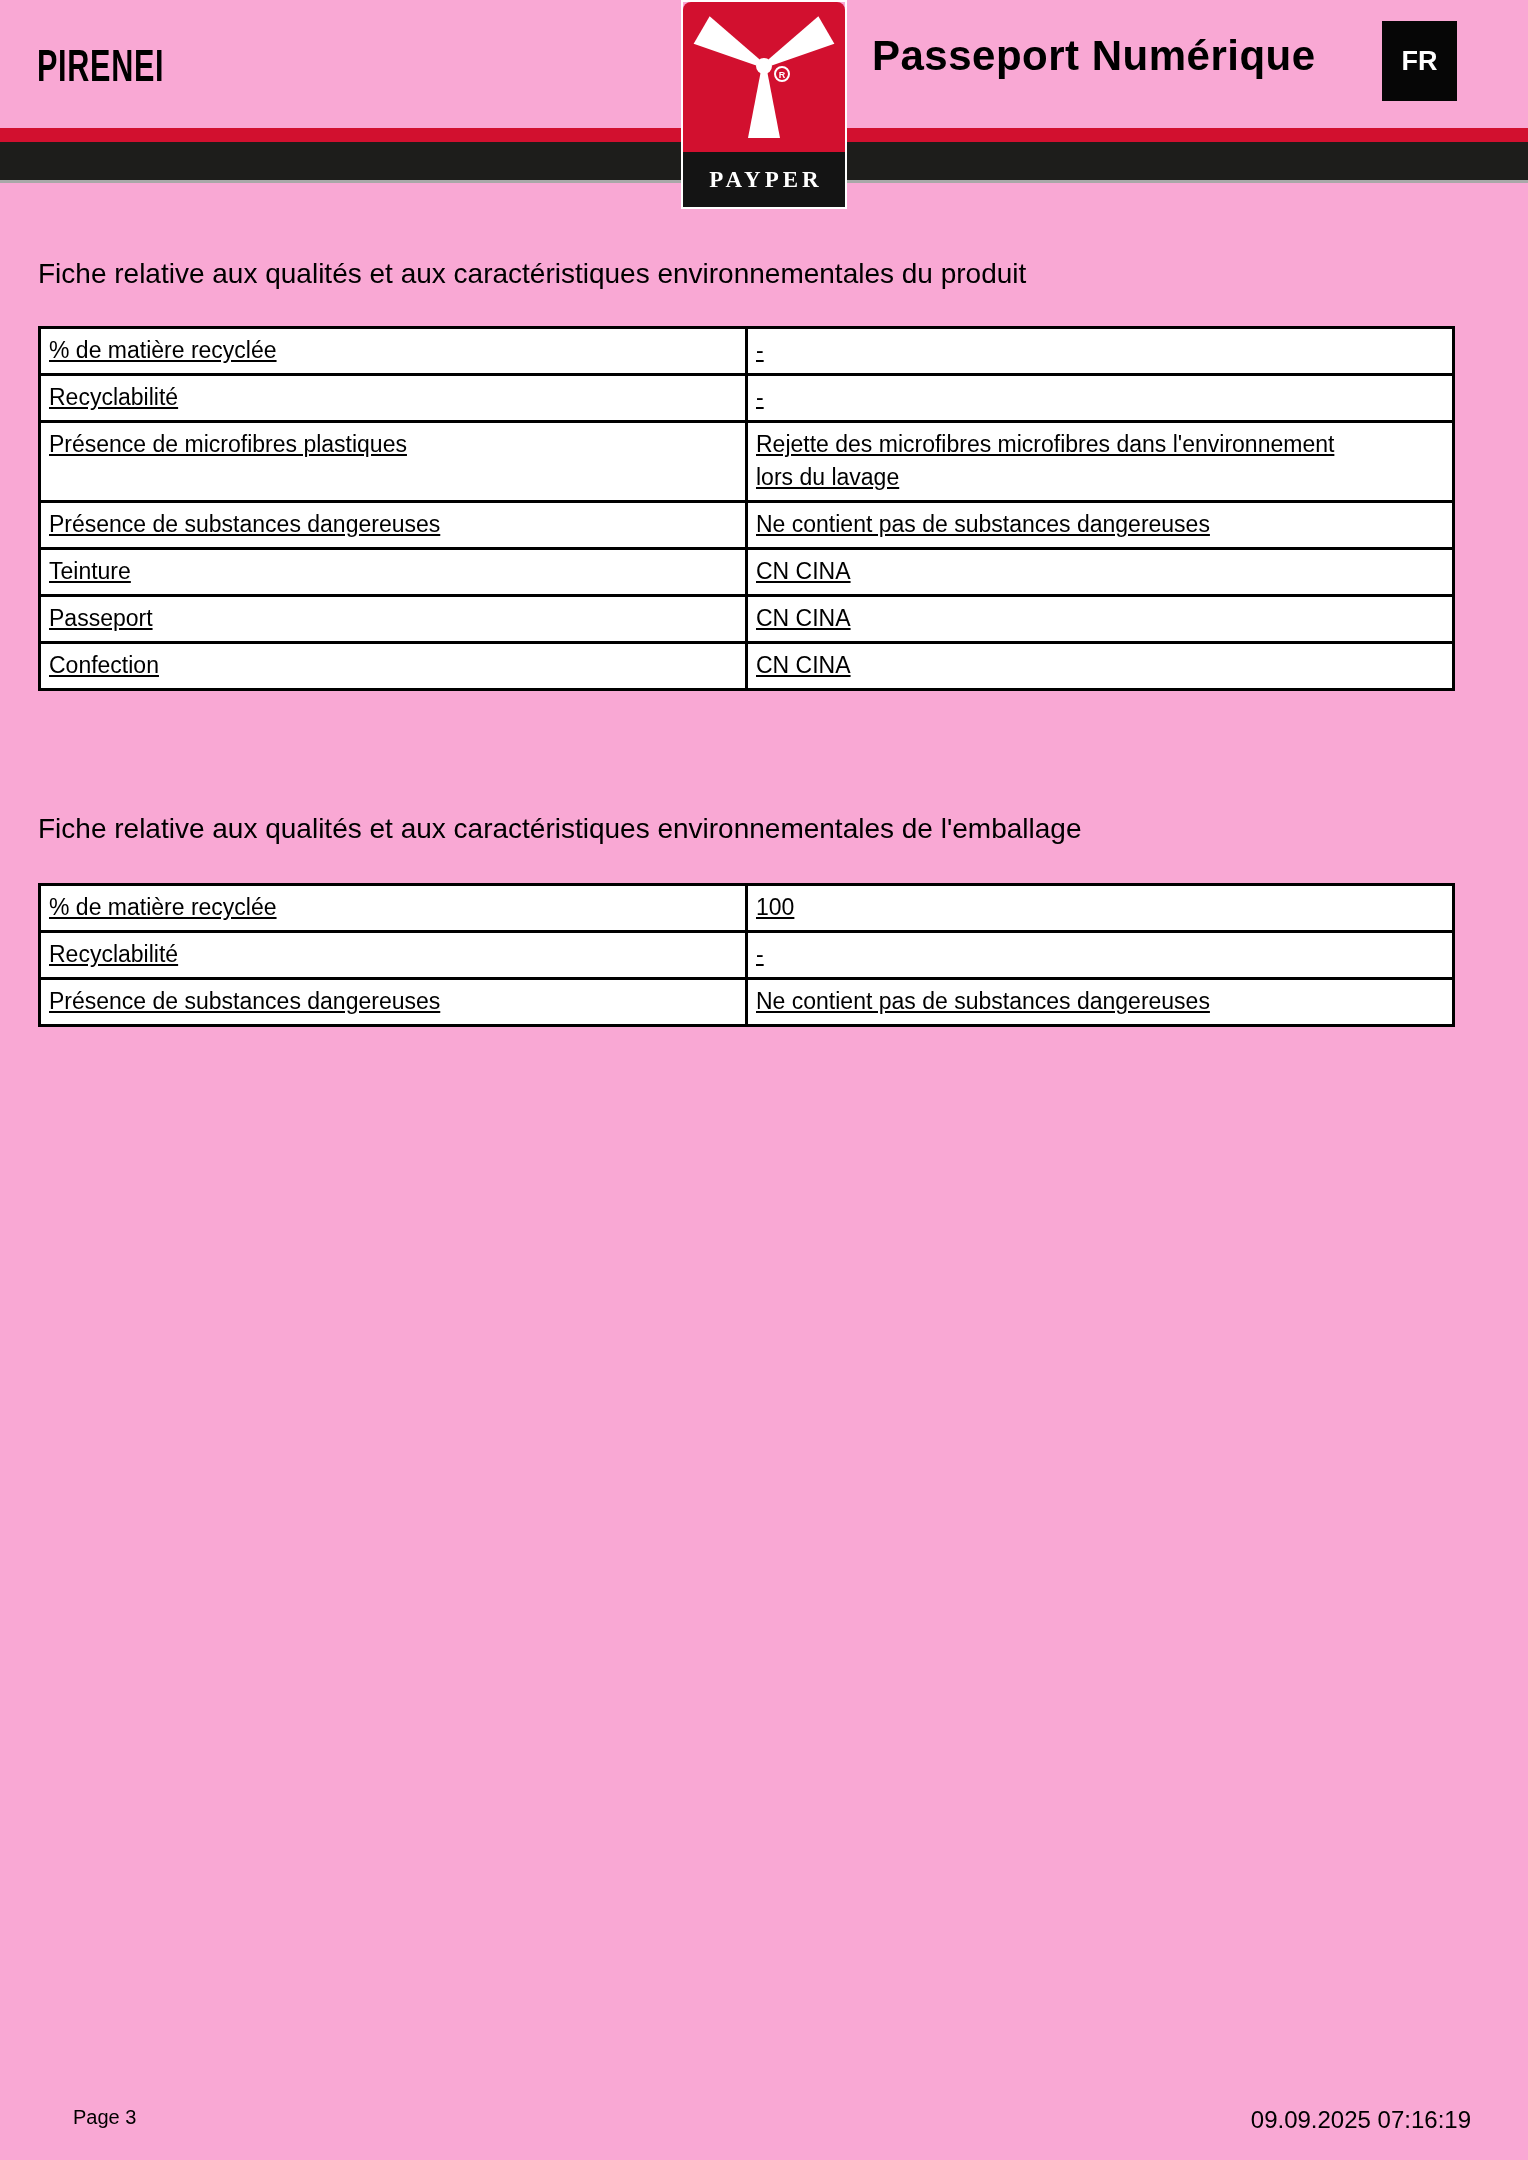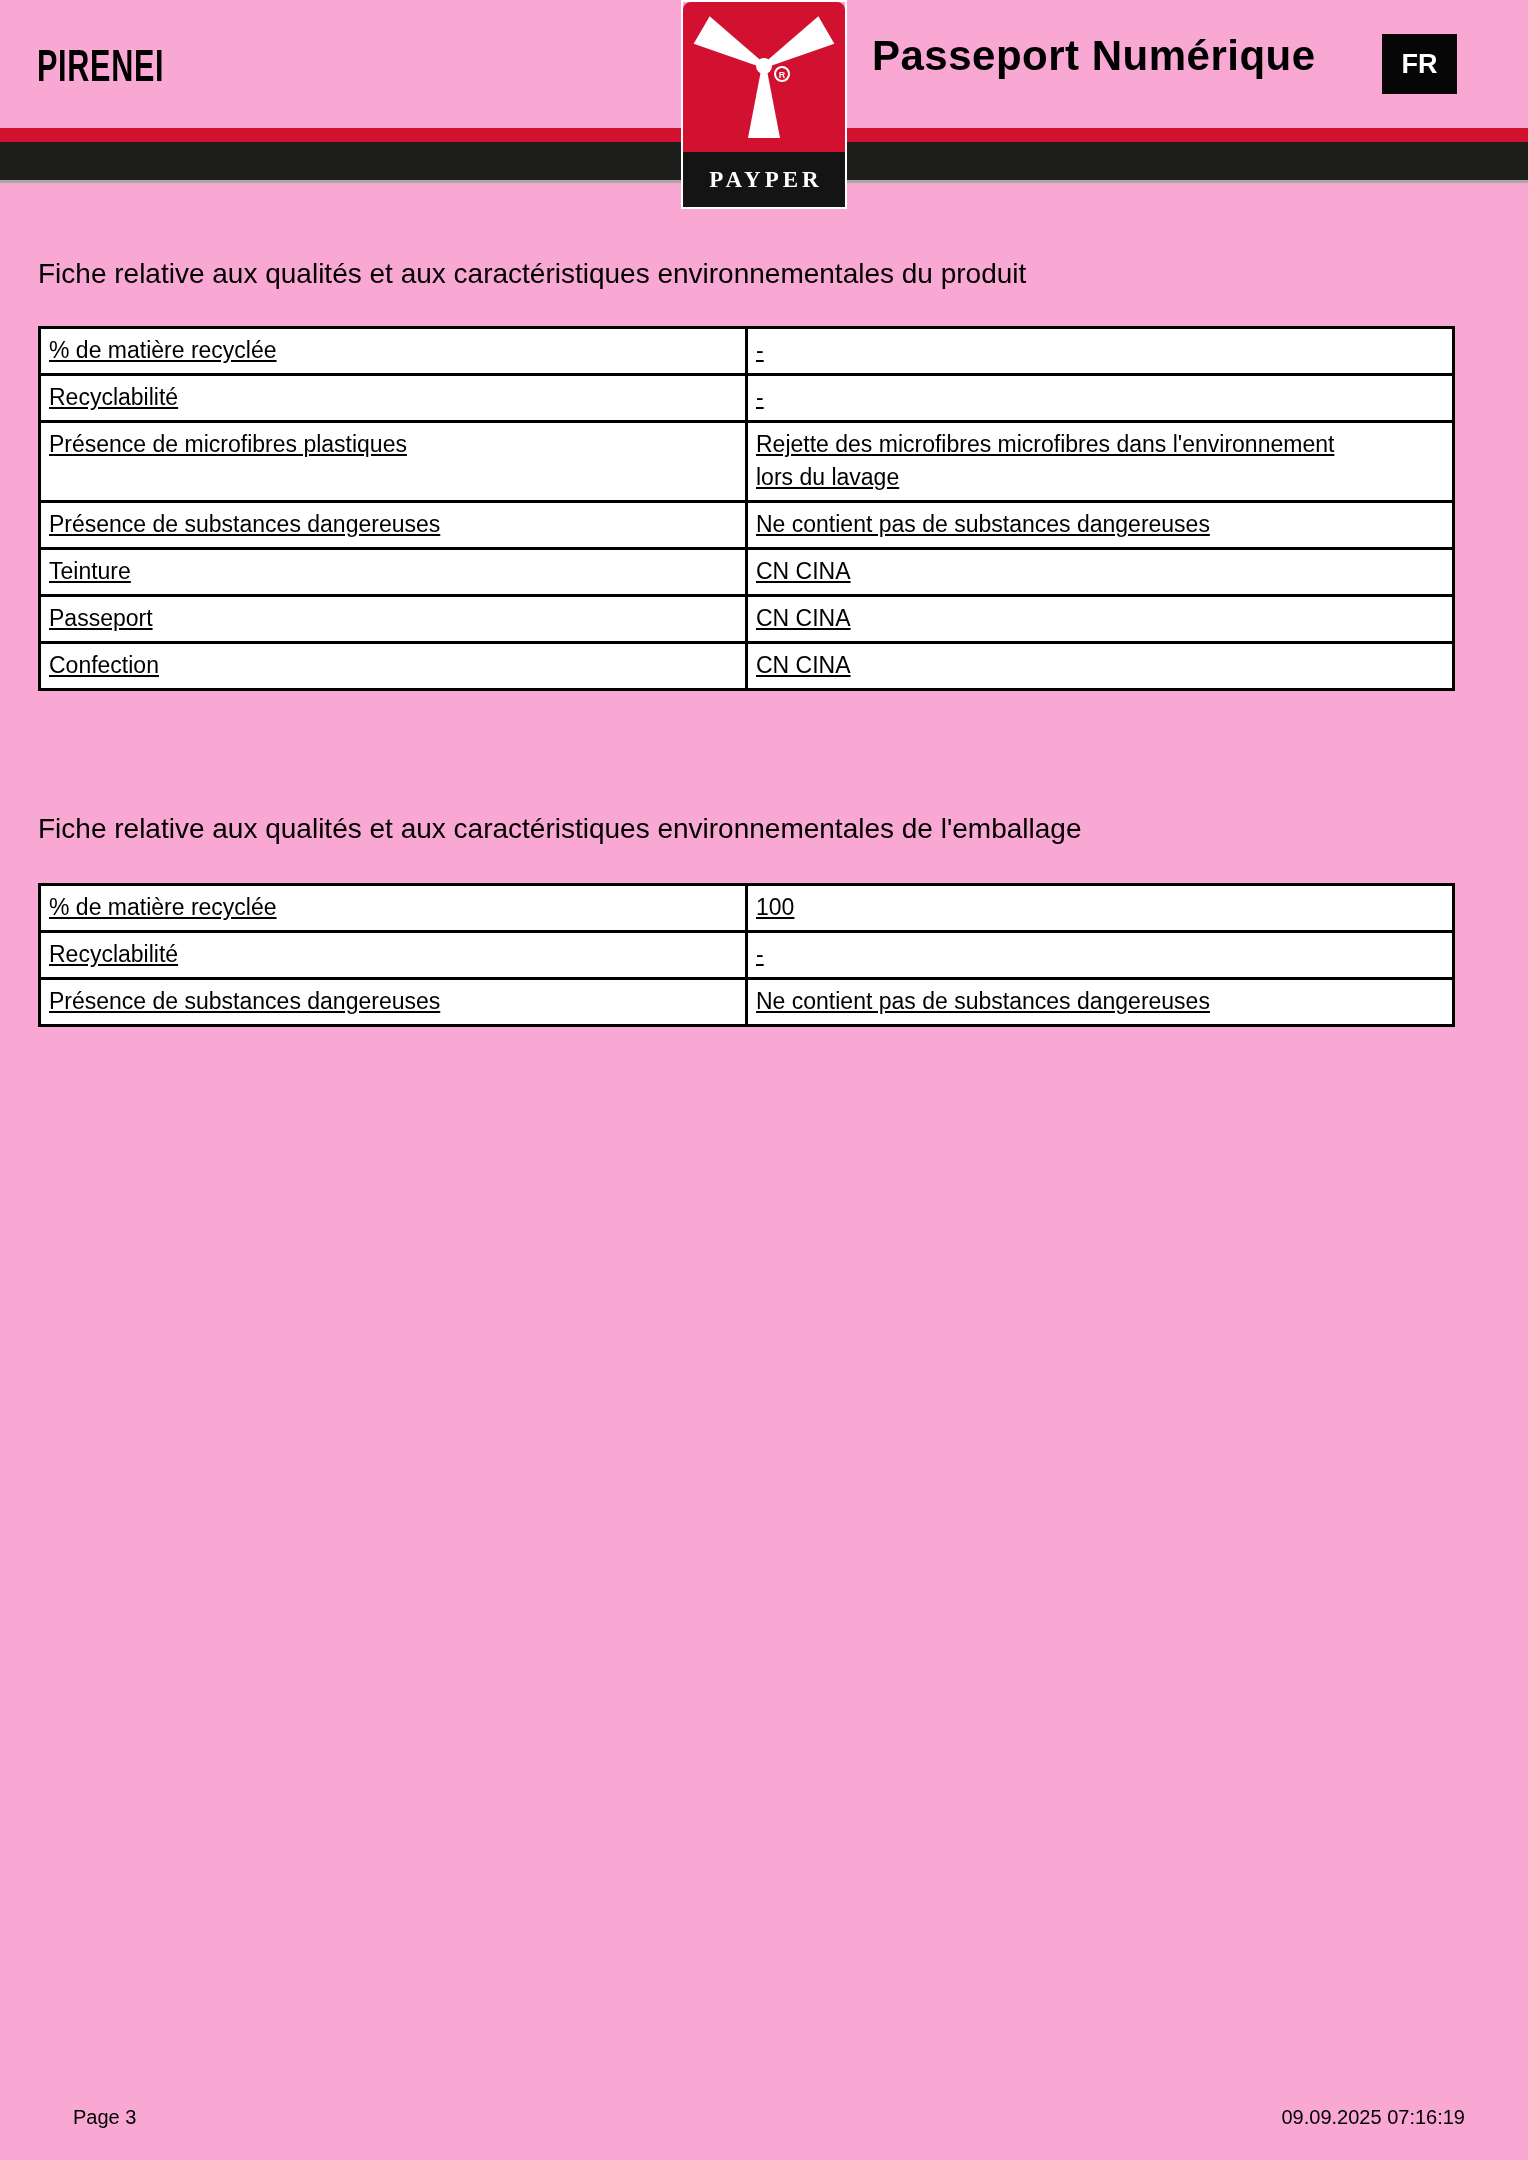--- a/index.html
+++ b/index.html
@@ -17,23 +17,23 @@
     transform:scaleX(0.68); transform-origin:left top;
     white-space:nowrap;
   }
   .doc-title {
     position:absolute; left:872px; top:32px;
     font-size:42px; font-weight:bold; letter-spacing:0.5px;
     white-space:nowrap;
   }
   .lang-badge {
     position:absolute; left:1382px; top:21px;
-    width:75px; height:60px; background:#060606; color:#fff;
+    width:75px; height:80px; background:#060606; color:#fff;
     display:flex; align-items:center; justify-content:center;
-    font-size:27px; font-weight:bold;margin-top:13px;
+    font-size:27px; font-weight:bold;
   }
   .bar-red {
     position:absolute; left:0; top:128px; width:1528px; height:14px;
     background:#d2102f;
   }
   .bar-black {
     position:absolute; left:0; top:142px; width:1528px; height:41px;
     background:#1d1d1b; border-bottom:3px solid #a8a8a8;
   }
   .logo {
@@ -78,22 +78,22 @@
     overflow:hidden;
     text-decoration:underline;
   }
 
   
   .footer-page {
     position:absolute; left:73px; top:2106px;
     font-size:20px; white-space:nowrap;
   }
   .footer-timestamp {
-    position:absolute; right:63px; top:2106px;
-    font-size:20px; white-space:nowrap;
+    position:absolute; right:57px; top:2106px;
+    font-size:24px; white-space:nowrap;
   }
 </style>
 </head>
 <body>
 
 <div class="page">
 
   <div class="product-name">PIRENEI</div>
 
   <div class="bar-red"></div>

